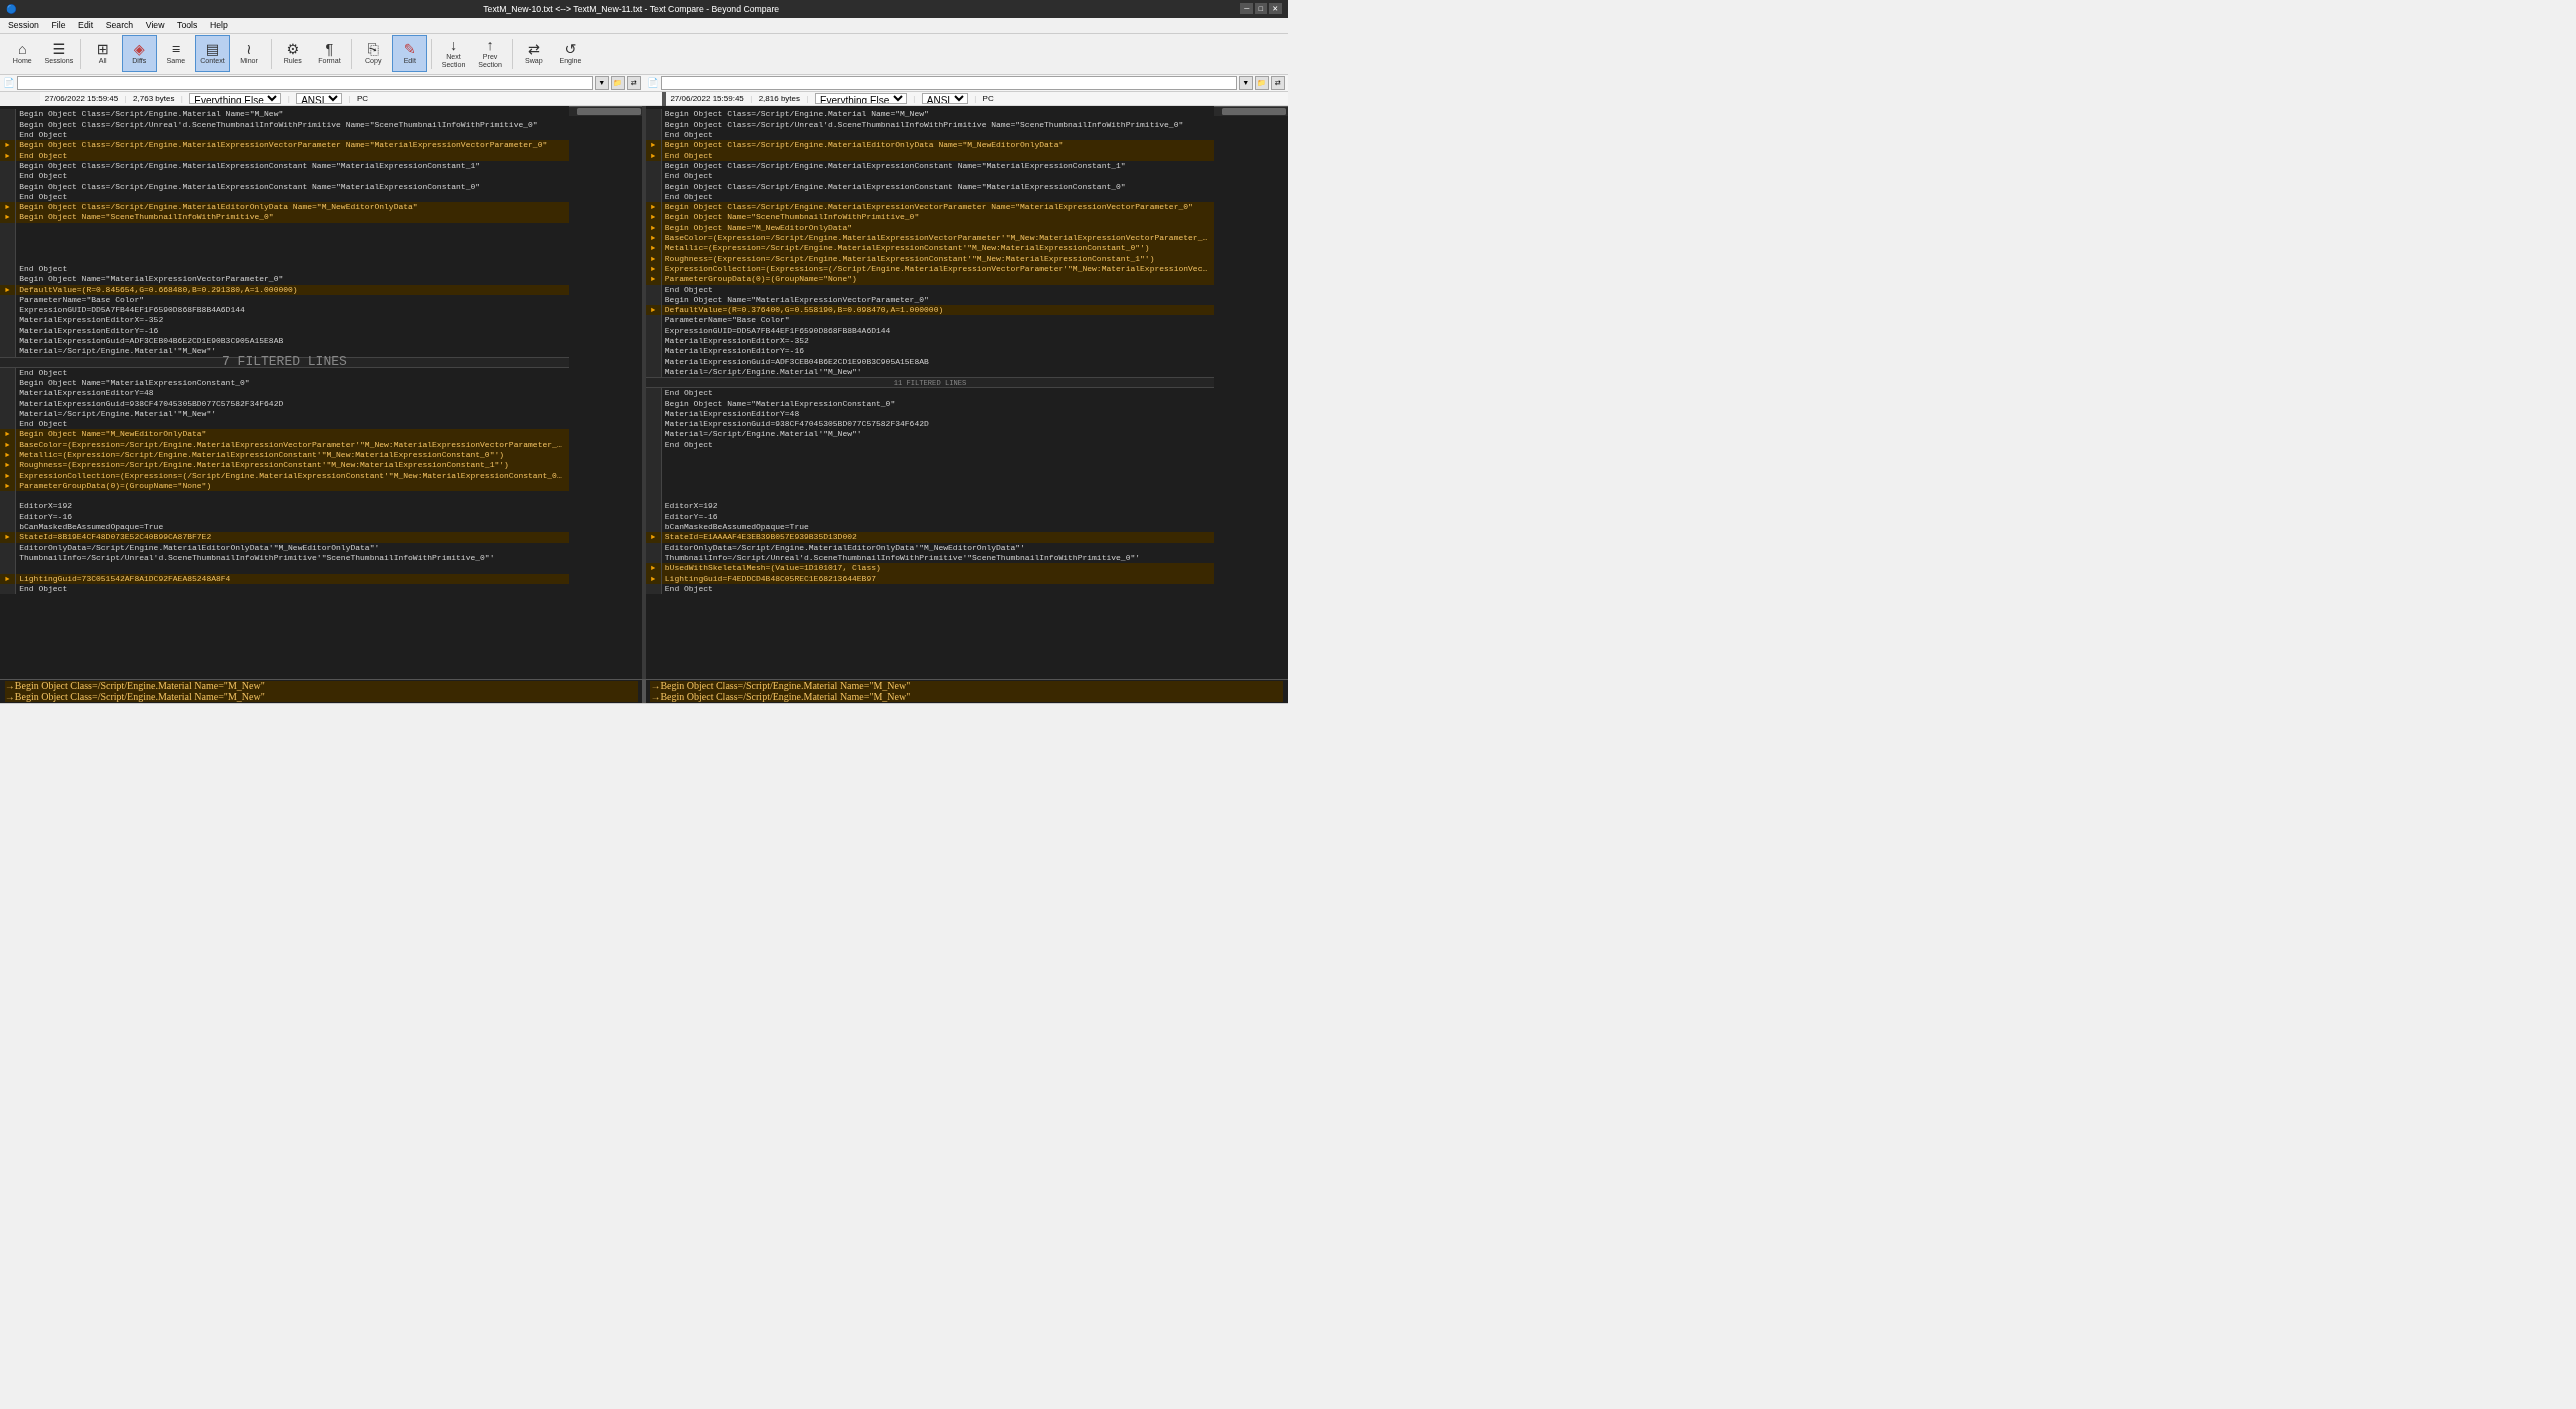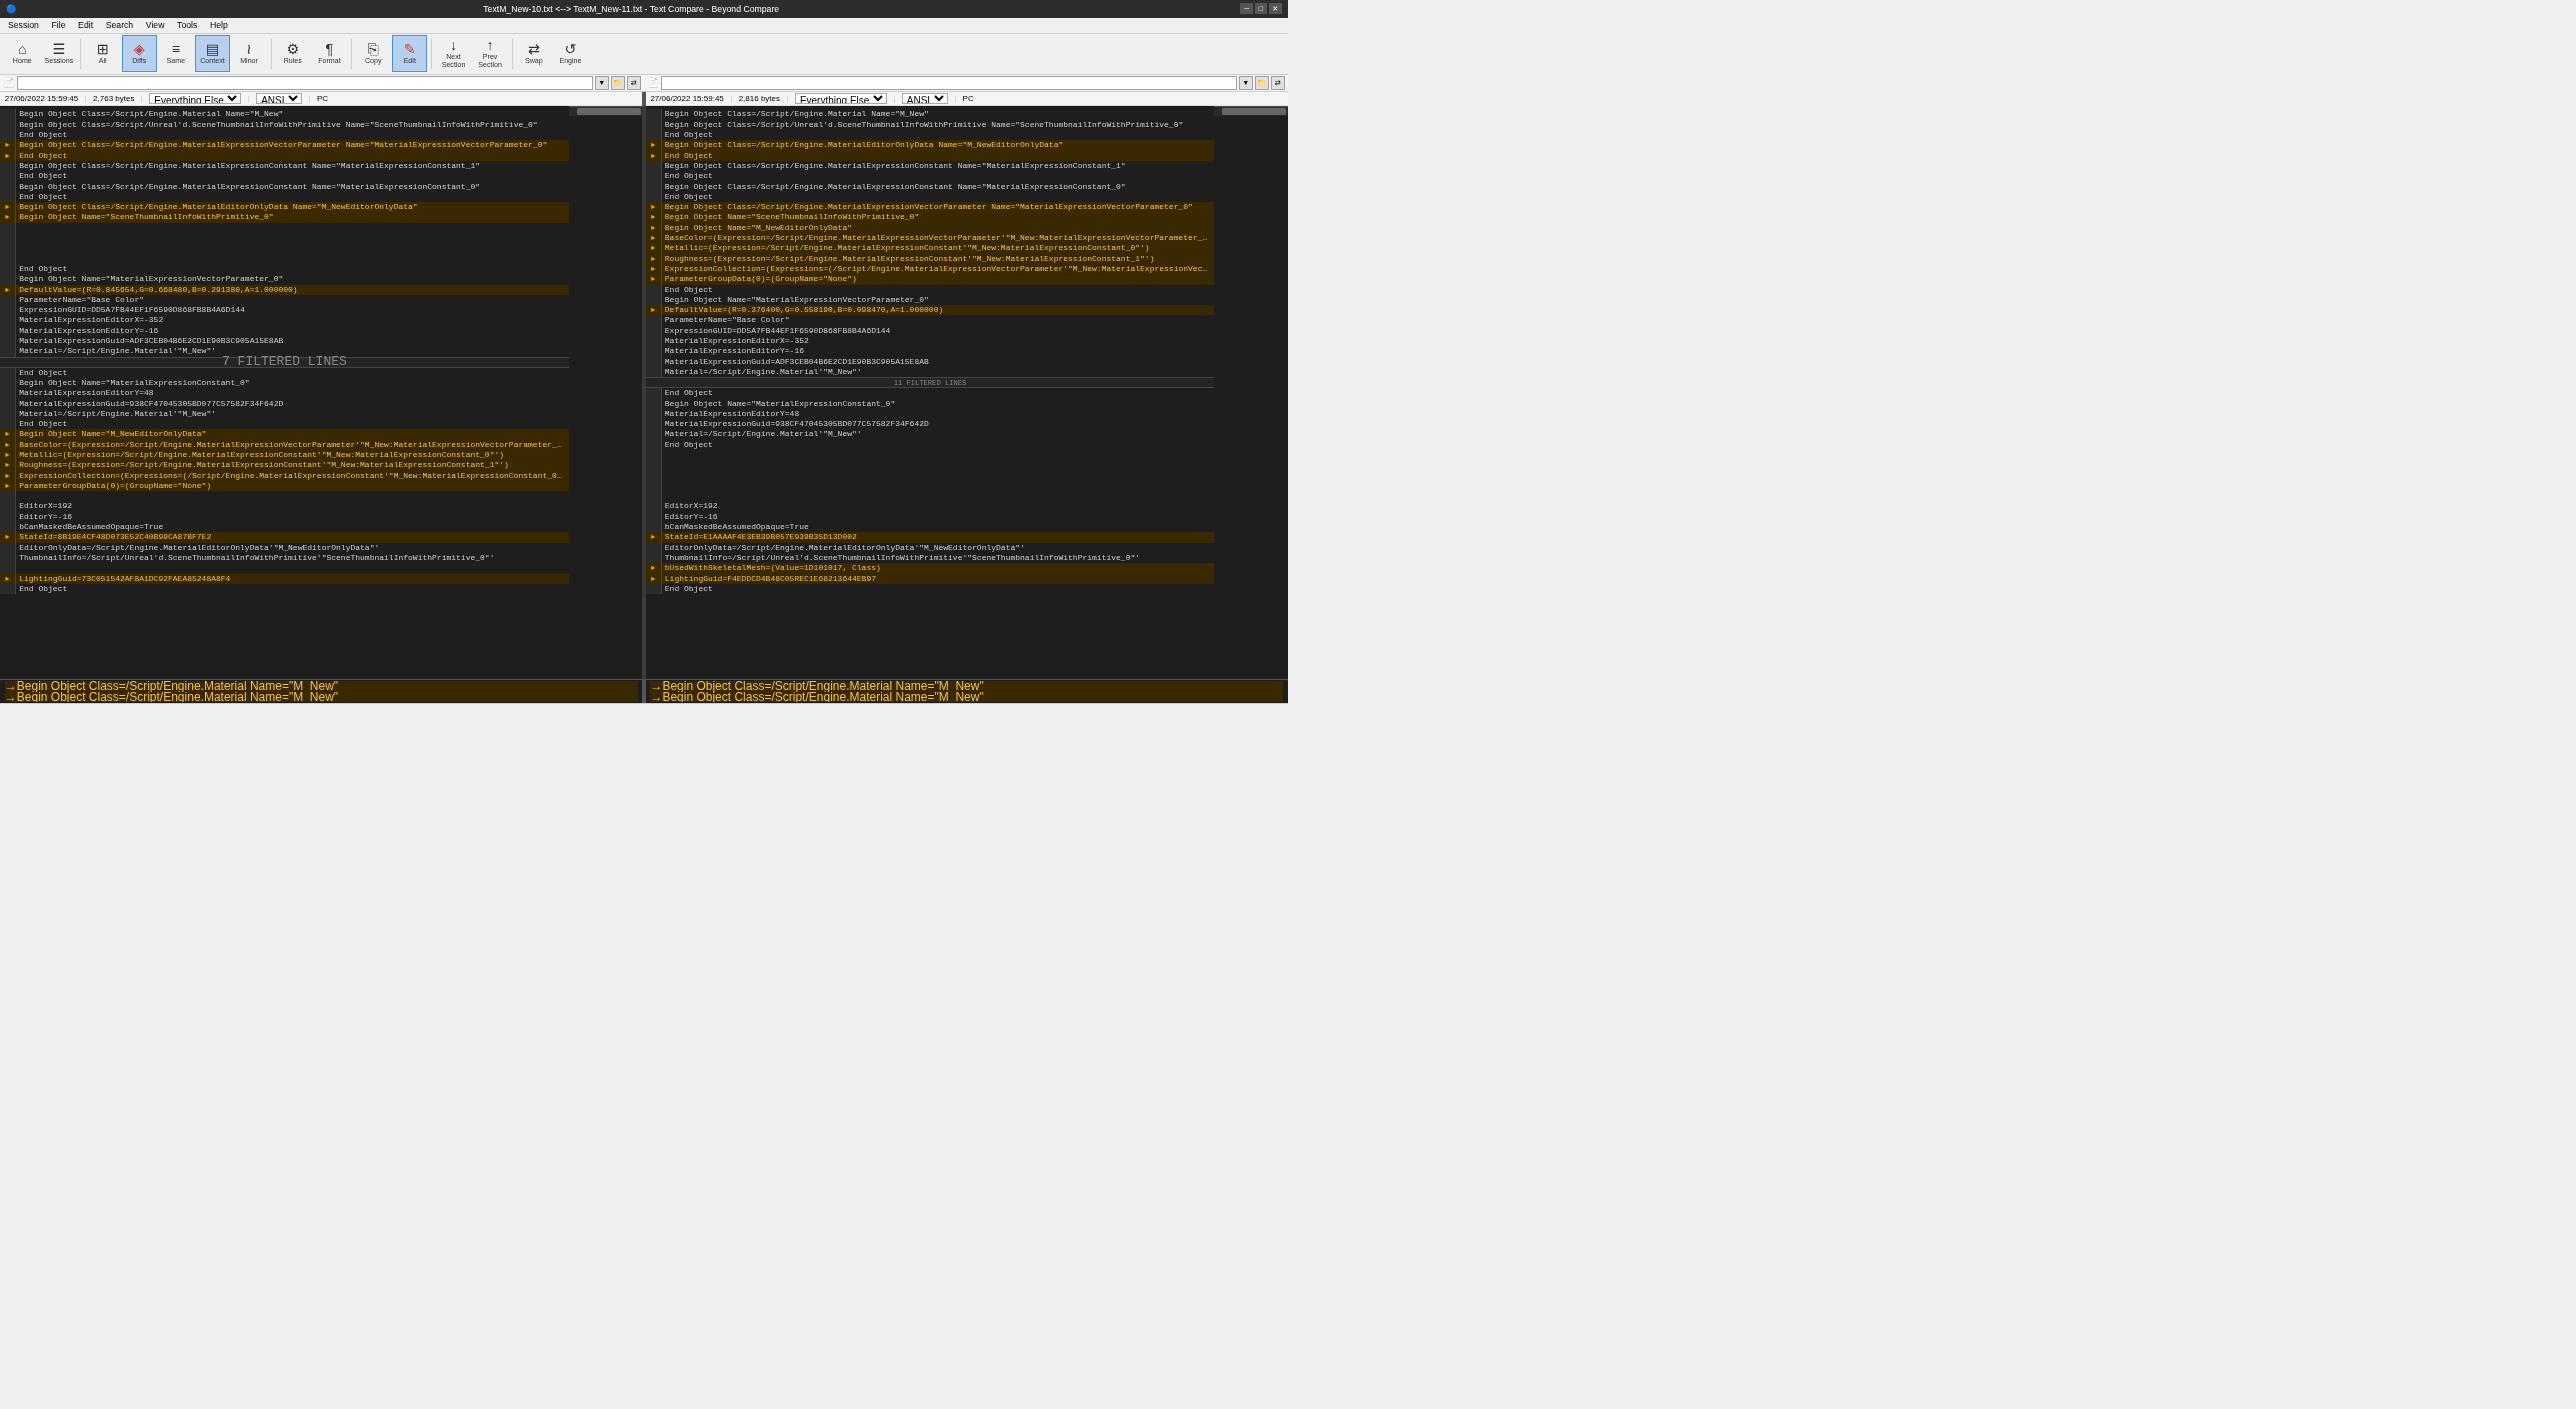--- a/index.html
+++ b/index.html
@@ -210,22 +210,22 @@
     #preview-bar {
       height: 24px;
       background: #1e1e1e;
       border-top: 0.8px solid #555;
       display: flex;
       overflow: hidden;
     }
     .preview-pane {
       flex: 1;
       padding: 1.6px 4.8px;
-      font-family: Liberation Sans, sans-serif;
-      font-size: 12px;
+      font-family: Liberation Serif, serif;
+      font-size: 10px;
       color: #d0d0d0;
       overflow: hidden;
     }
     .preview-line {
       height: 10.3px;
       line-height: 10.3px;
       white-space: nowrap;
       overflow: hidden;
     }
     .preview-line.changed { background: #3a2800; color: #f0c060; }
@@ -354,21 +354,21 @@
   <div style="width:3.2px;"></div>
   <div class="path-bar-section">
     <span style="font-size:9.5px;">📄</span>
     <input type="text" class="path-input" style="">
     <button class="path-btn">▼</button>
     <button class="path-btn">📁</button>
     <button class="path-btn">⇄</button>
   </div>
 </div>
 
-<div style="display:flex;">
+<div style="display:flex;margin-left:40px;">
   <div class="info-bar" style="flex:1;">
     <span>27/06/2022 15:59:45</span>
     <span class="info-sep">|</span>
     <span>2,763 bytes</span>
     <span class="info-sep">|</span>
     <select class="encoding-select">
       <option>Everything Else</option>
     </select>
     <span class="info-sep">|</span>
     <select class="encoding-select">

